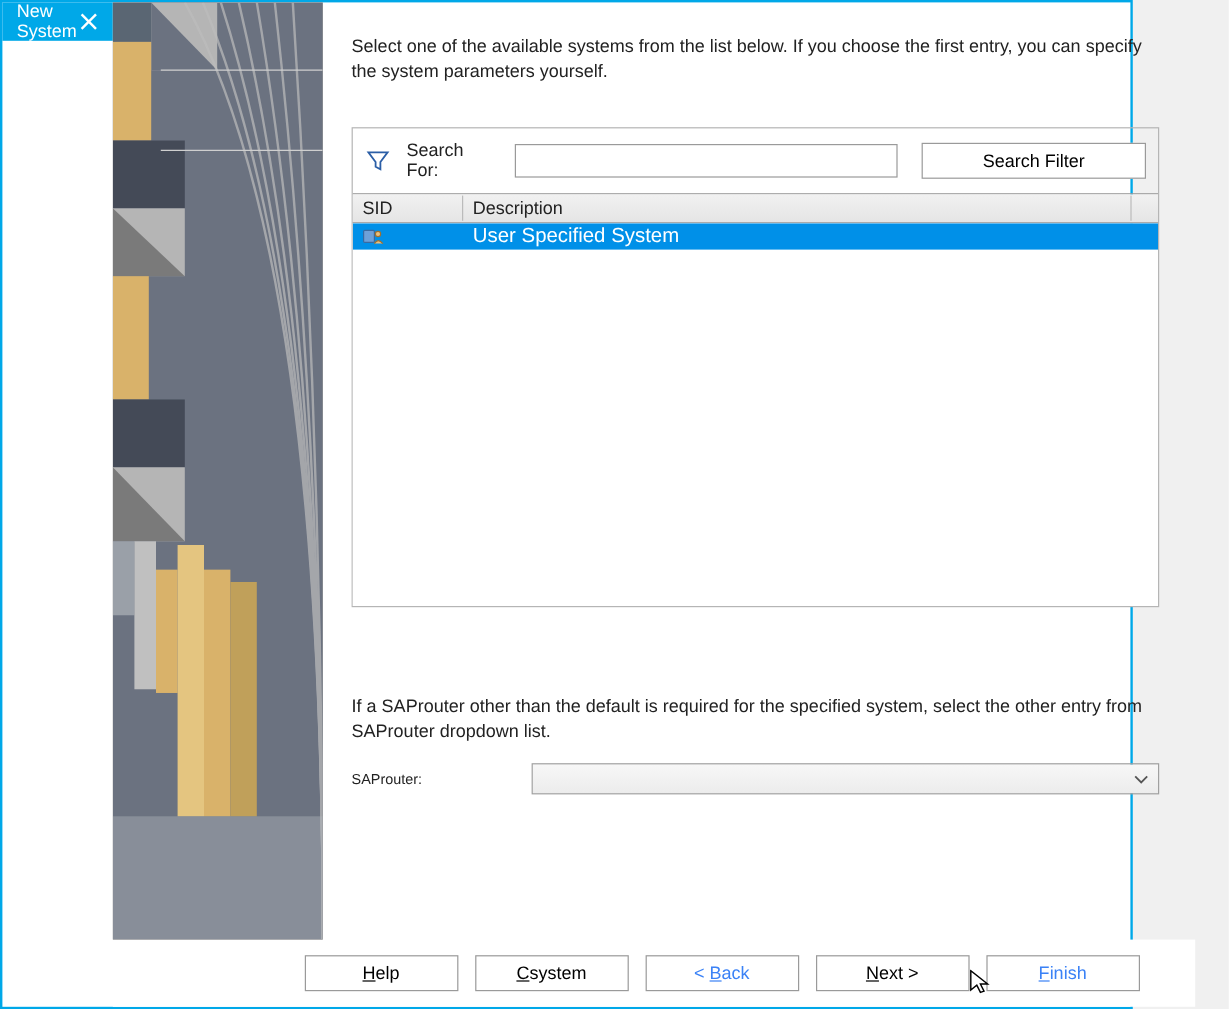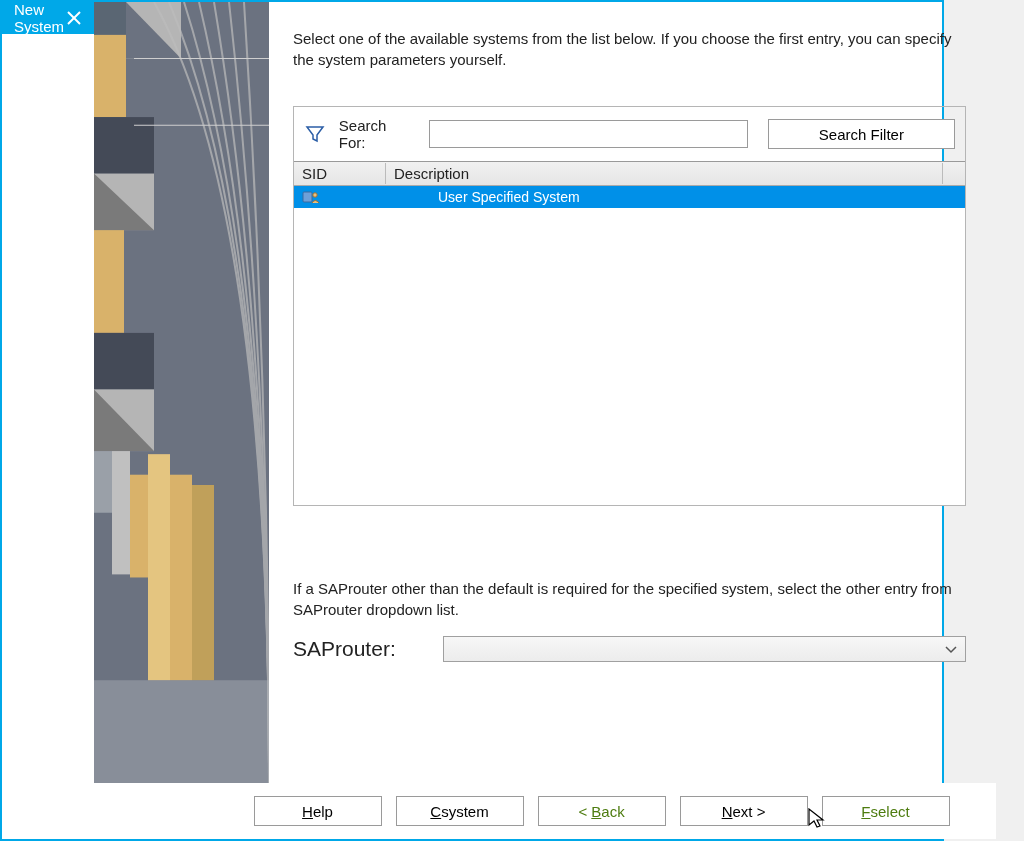--- a/index.html
+++ b/index.html
@@ -138,22 +138,21 @@
     .th.scroll { width: 22px; border-right: none; }
     .table-body {
       flex: 1;
       overflow-y: auto;
       background: #fff;
     }
     .table-row {
       display: flex;
       height: 22px;
       align-items: center;
-      font-size: 14px;
-      gap: 44px;
+      font-size: 17px;
     }
     .table-row.selected {
       background: #0090e8;
       color: #fff;
     }
     .cell.sid {
       width: 92px;
       padding-left: 8px;
       display: flex;
       align-items: center;
@@ -173,21 +172,21 @@
       margin-bottom: 16px;
     }
     .saprouter-row {
       display: flex;
       align-items: center;
       gap: 10px;
       margin-bottom: 10px;
     }
     .saprouter-label {
       width: 140px;
-      font-size: 21px;
+      font-size: 12px;
     }
     .saprouter-select {
       flex: 1;
       height: 26px;
       border: 1px solid #a0a0a0;
       background: linear-gradient(#f7f7f7, #ececec);
       position: relative;
     }
     .saprouter-select .chevron {
       position: absolute;
@@ -206,21 +205,21 @@
     }
     .footer button {
       width: 128px;
       height: 30px;
       border: 1px solid #9a9a9a;
       background: #fff;
       font-size: 15px;
       cursor: pointer;
     }
     .footer button.disabled {
-      color: #4d7c0f;
+      color: #3b82f6;
       cursor: default;
     }
     .footer button u {
       text-decoration: underline;
     }
     .cursor-overlay {
       position: absolute;
       left: 806px;
       top: 806px;
       pointer-events: none;
@@ -338,21 +337,21 @@
         </div>
 
       </div>
     </div>
 
     <div class="footer">
       <button><u>H</u><span>elp</span></button>
       <button><u>C</u><span>system</span></button>
       <button class="disabled">&lt; <u>B</u><span>ack</span></button>
       <button><u>N</u><span>ext</span> &gt;</button>
-      <button class="disabled"><u>F</u><span>select</span></button>
+      <button class="disabled"><u>F</u><span>inish</span></button>
     </div>
   </div>
 
   <div class="cursor-overlay">
     <svg viewBox="0 0 20 24" width="20" height="24">
       <polygon points="1,1 1,17 6,13 9,19 12,18 9,12 15,12" fill="#fff" stroke="#000" stroke-width="1.2"></polygon>
     </svg>
   </div>
 
 </div>

